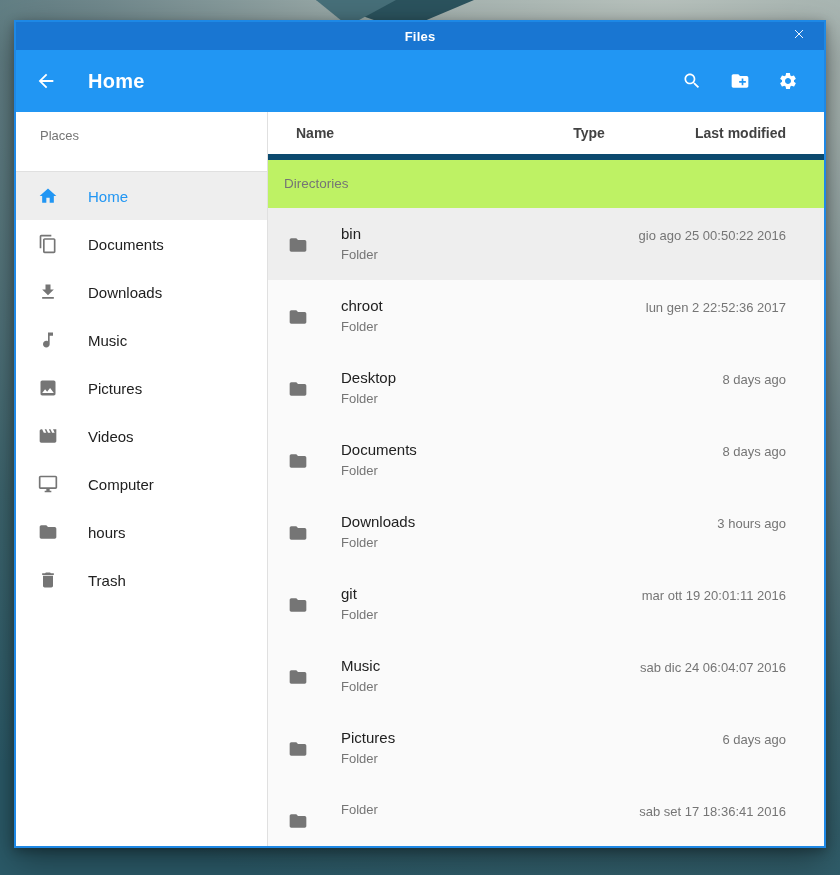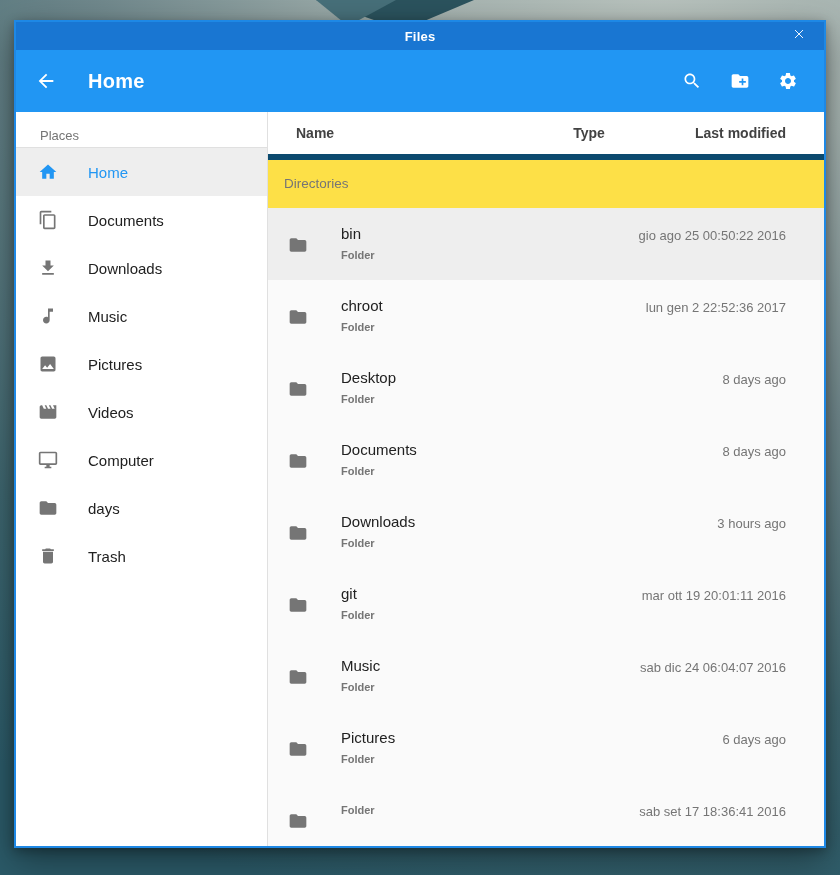--- a/index.html
+++ b/index.html
@@ -37,51 +37,51 @@
   .tb-actions { margin-left:auto; display:flex; align-items:center; gap:28px; }
   .tb-btn { width:20px; height:20px; display:flex; align-items:center;
     justify-content:center; cursor:pointer; }
   .tb-btn svg, .back-btn svg { display:block; }
 
   
   .content { flex:1; display:flex; overflow:hidden; background:#fafafa; }
 
   .sidebar { width:252px; flex:0 0 252px; background:#ffffff;
     border-right:1px solid #e0e0e0; }
-  .side-heading { height:36px; line-height:47px; padding-left:24px;
+  .side-heading { height:60px; line-height:47px; padding-left:24px;
     font-size:13px; color:#757575; border-bottom:1px solid #e0e0e0; }
   .side-list { list-style:none; }
   .side-item { height:48px; display:flex; align-items:center; padding-left:22px;
     cursor:pointer; }
   .side-item.active { background:var(--selection,#eeeeee); }
   .side-ic { width:20px; height:20px; color:#757575; margin-right:30px; flex:0 0 20px; }
   .side-ic svg { display:block; }
   .side-label { font-size:15px; color:#212121; }
   .side-item.active .side-ic, .side-item.active .side-label { color:var(--accent,#2196f3); }
 
   .main { flex:1; display:flex; flex-direction:column; overflow:hidden; }
   .col-header { height:48px; flex:0 0 48px; background:#ffffff;
     border-bottom:6px solid #0c4a6e; display:grid;
     grid-template-columns:1fr 90px 190px; align-items:center;
     font-size:14px; color:#424242; font-weight:600; }
   .col-name { padding-left:28px; }
   .col-type { text-align:center; }
   .col-mod  { text-align:right; padding-right:38px; }
 
   .section-band { height:48px; flex:0 0 48px; line-height:48px; padding-left:16px;
-    font-size:13.5px; color:#757575; background:#fde047; }
+    font-size:13.5px; color:#757575; background:#bef264; }
 
   .rows { flex:1; overflow:hidden; }
   .row { height:72px; position:relative; }
   .row.hl { background:var(--selection,#eeeeee); }
   .row-ic { position:absolute; left:20px; top:27px; width:20px; height:20px; color:#757575; }
   .row-ic svg { display:block; }
   .row-text { margin-left:73px; padding-top:15px; }
   .row-name { font-size:15px; color:#212121; line-height:21px; }
-  .row-type { font-size:11px; color:#757575; line-height:22px;font-weight:bold; }
+  .row-type { font-size:13px; color:#757575; line-height:22px; }
   .row-date { position:absolute; right:38px; top:20px; font-size:13px; color:#757575; }
 </style>
 </head>
 <body>
 
 <div class="desktop">
   <div class="bg-tri-a"></div>
   <div class="bg-tri-b"></div>
 
   <div class="window">
@@ -191,21 +191,21 @@
                 </svg>
               </span>
               <span class="side-label">Computer</span>
             </li>
             <li class="side-item">
               <span class="side-ic">
                 <svg width="20" height="20" viewBox="0 0 24 24" fill="currentColor">
                   <path d="M10 4H4c-1.1 0-1.99.9-1.99 2L2 18c0 1.1.9 2 2 2h16c1.1 0 2-.9 2-2V8c0-1.1-.9-2-2-2h-8l-2-2z"></path>
                 </svg>
               </span>
-              <span class="side-label">days</span>
+              <span class="side-label">hours</span>
             </li>
             <li class="side-item">
               <span class="side-ic">
                 <svg width="20" height="20" viewBox="0 0 24 24" fill="currentColor">
                   <path d="M6 19c0 1.1.9 2 2 2h8c1.1 0 2-.9 2-2V7H6v12zM19 4h-3.5l-1-1h-5l-1 1H5v2h14V4z"></path>
                 </svg>
               </span>
               <span class="side-label">Trash</span>
             </li>
           </ul>

